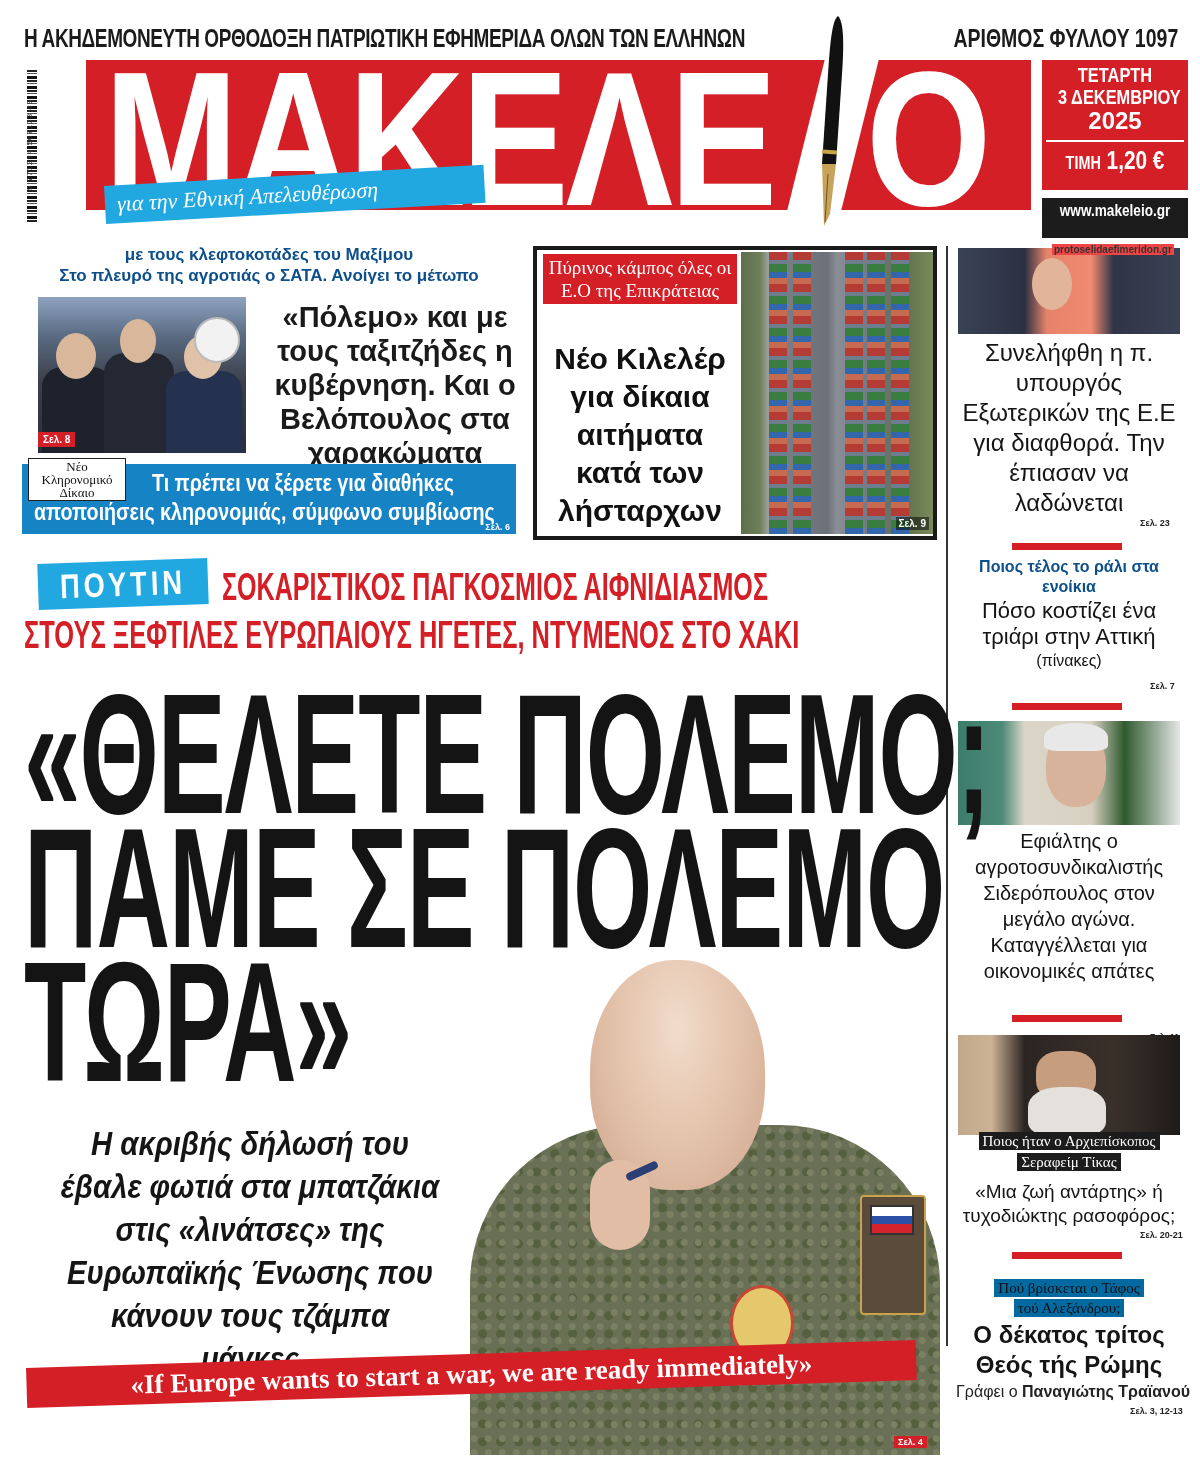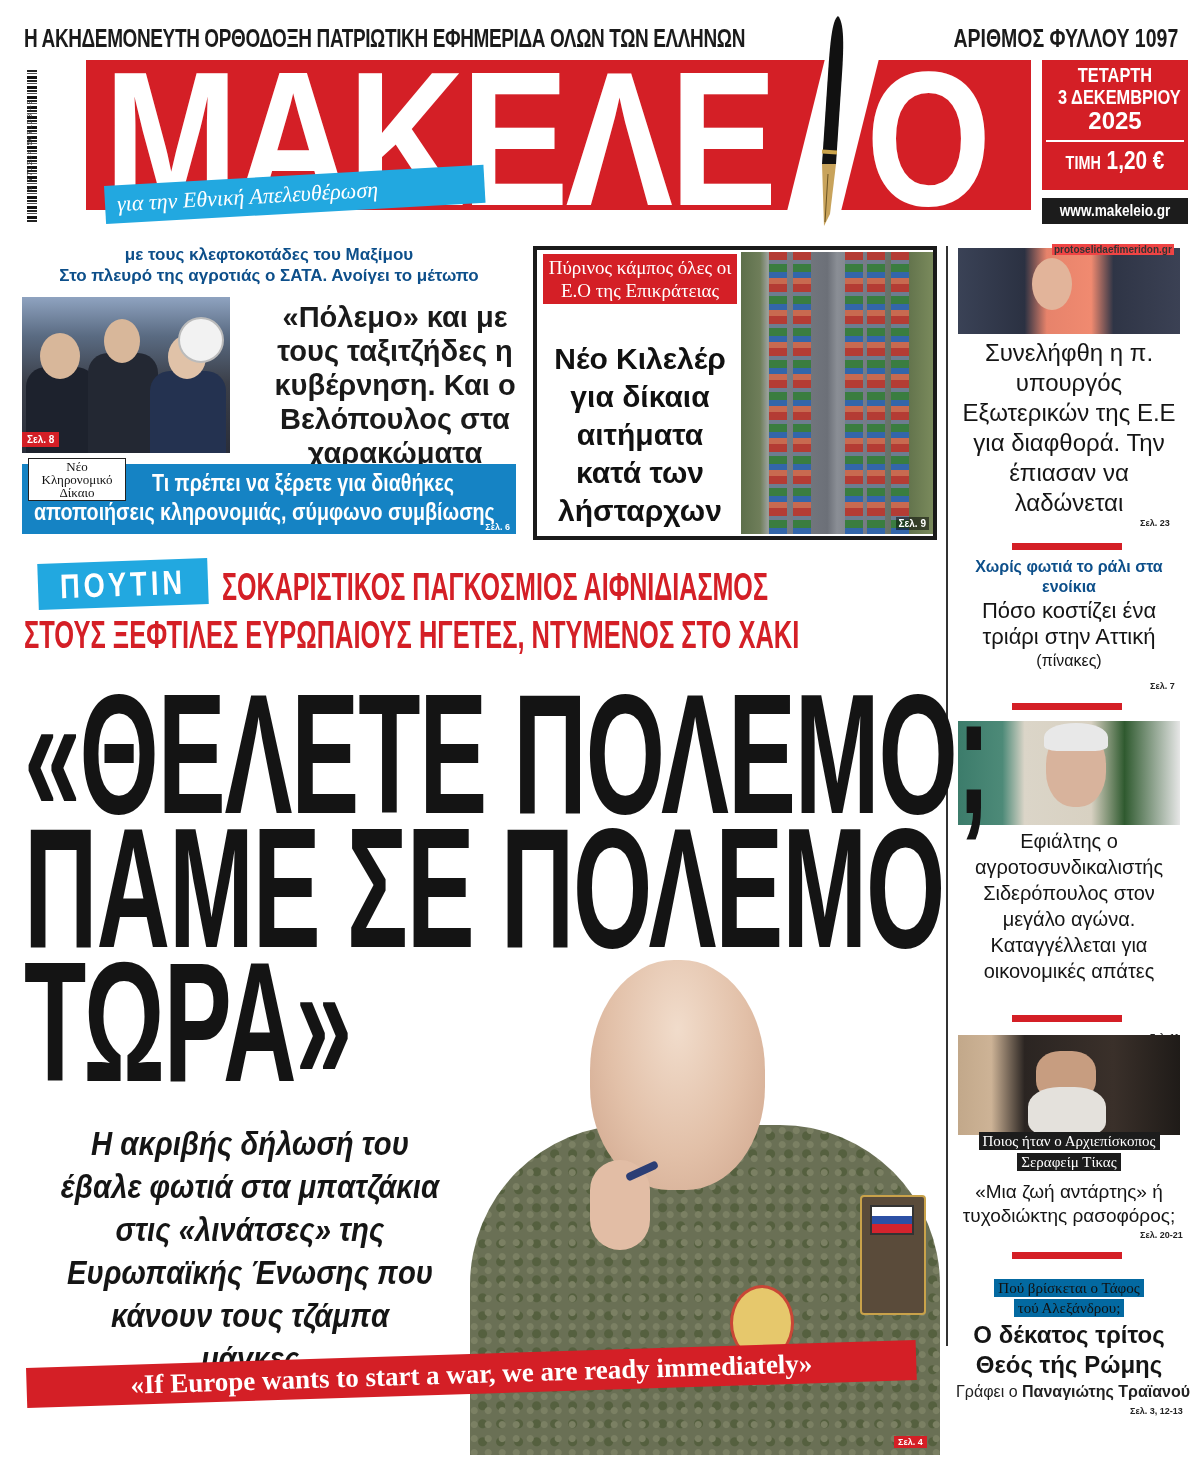--- a/index.html
+++ b/index.html
@@ -24,26 +24,26 @@
 
   .logo-sub { left: 104px; top: 186px; width: 380px; height: 38px; background: #22a8e0; transform: rotate(-3.2deg); transform-origin: left top; }
   .logo-sub span { display: block; padding-left: 12px; font-family: "Liberation Serif", "DejaVu Serif", serif; font-style: italic; font-size: 22px; line-height: 38px; color: #ffffff; white-space: nowrap; }
 
   .datebox { left: 1042px; top: 60px; width: 146px; height: 130px; background: #d41f26; color: #ffffff; text-align: center; }
   .datebox .dline { font-weight: 700; font-size: 21px; line-height: 22px; white-space: nowrap; transform: scaleX(0.78); }
   .datebox .dyear { font-size: 24px; line-height: 26px; font-weight: 700; }
   .datebox .drule { height: 2px; background: #ffffff; margin: 6px 4px 4px 4px; }
   .datebox .price { font-size: 26px; line-height: 28px; font-weight: 700; white-space: nowrap; transform: scaleX(0.8); }
   .datebox .price small { font-size: 18px; }
-  .urlbox { left: 1042px; top: 198px; width: 146px; height: 26px; background: #1c1c1c; color: #ffffff; font-size: 16px; font-weight: 700; text-align: center; line-height: 26px; white-space: nowrap; }
+  .urlbox { left: 1042px; top: 198px; width: 146px; height: 40px; background: #1c1c1c; color: #ffffff; font-size: 16px; font-weight: 700; text-align: center; line-height: 26px; white-space: nowrap; }
   .urlbox span { display: inline-block; transform: scaleX(0.85); }
 
   
   .kicker-blue { left: 26px; top: 244px; width: 486px; text-align: center; color: #0d4f8a; font-weight: 700; font-size: 17px; line-height: 21px; }
-  .photo-farmers { left: 22px; top: 297px; width: 208px; height: 156px; background: linear-gradient(180deg, #8fa3c0 0%, #5a6b82 25%, #3b3f49 55%, #2a2e3a 100%); overflow: hidden; }
+  .photo-farmers { left: 38px; top: 297px; width: 208px; height: 156px; background: linear-gradient(180deg, #8fa3c0 0%, #5a6b82 25%, #3b3f49 55%, #2a2e3a 100%); overflow: hidden; }
   .photo-farmers .head { position: absolute; border-radius: 50%; background: #d8b79a; }
   .photo-farmers .body { position: absolute; background: #1d222d; border-radius: 20px 20px 0 0; }
   .photo-farmers .mega { position: absolute; right: 6px; top: 20px; width: 46px; height: 46px; border-radius: 50%; background: #f2f2f2; border: 2px solid #bbb; }
   .sel-tag { background: #d41f26; color: #fff; font-size: 10px; font-weight: 700; padding: 2px 5px; }
   .photo-farmers .sel-tag { position: absolute; left: 0; bottom: 6px; }
   .story1-head { left: 270px; top: 300px; width: 250px; text-align: center; font-weight: 700; font-size: 29px; line-height: 34px; color: #1a1a1a; }
 
   .inheritance { left: 22px; top: 464px; width: 494px; height: 70px; background: #1583c4; }
   .inheritance .badge { position: absolute; left: 6px; top: -6px; width: 98px; background: #fff; border: 1px solid #222; text-align: center; font-family: "Liberation Serif", "DejaVu Serif", serif; font-size: 13px; line-height: 13px; color: #111; padding: 1px 0; }
   .inheritance .line1 { position: absolute; left: 130px; top: 5px; font-size: 24px; font-weight: 700; color: #fff; white-space: nowrap; transform: scaleX(0.82); transform-origin: left top; }
@@ -210,21 +210,21 @@
 <div class="abs col-rule"></div>
 
 <div class="abs rphoto rphoto1">
     <div class="face"></div>
   </div>
 <div class="abs wm">protoselidaefimeridon.gr</div>
 <div class="abs rhead rh1">Συνελήφθη η π. υπουργός Εξωτερικών της Ε.Ε για διαφθορά. Την έπιασαν να λαδώνεται</div>
 <div class="abs sel-small sel23">Σελ. 23</div>
 <div class="abs red-rule rr1"></div>
 
-<div class="abs rk2">Χωρίς φωτιά το ράλι στα ενοίκια</div>
+<div class="abs rk2">Ποιος τέλος το ράλι στα ενοίκια</div>
 <div class="abs rhead rh2">
   <span>Πόσο κοστίζει ένα τριάρι στην Αττική</span>
   <span class="small">(πίνακες)</span>
 </div>
 <div class="abs sel-small sel7">Σελ. 7</div>
 <div class="abs red-rule rr2"></div>
 
 <div class="abs rphoto rphoto2">
     <div class="face"></div>
     <div class="hair"></div>

